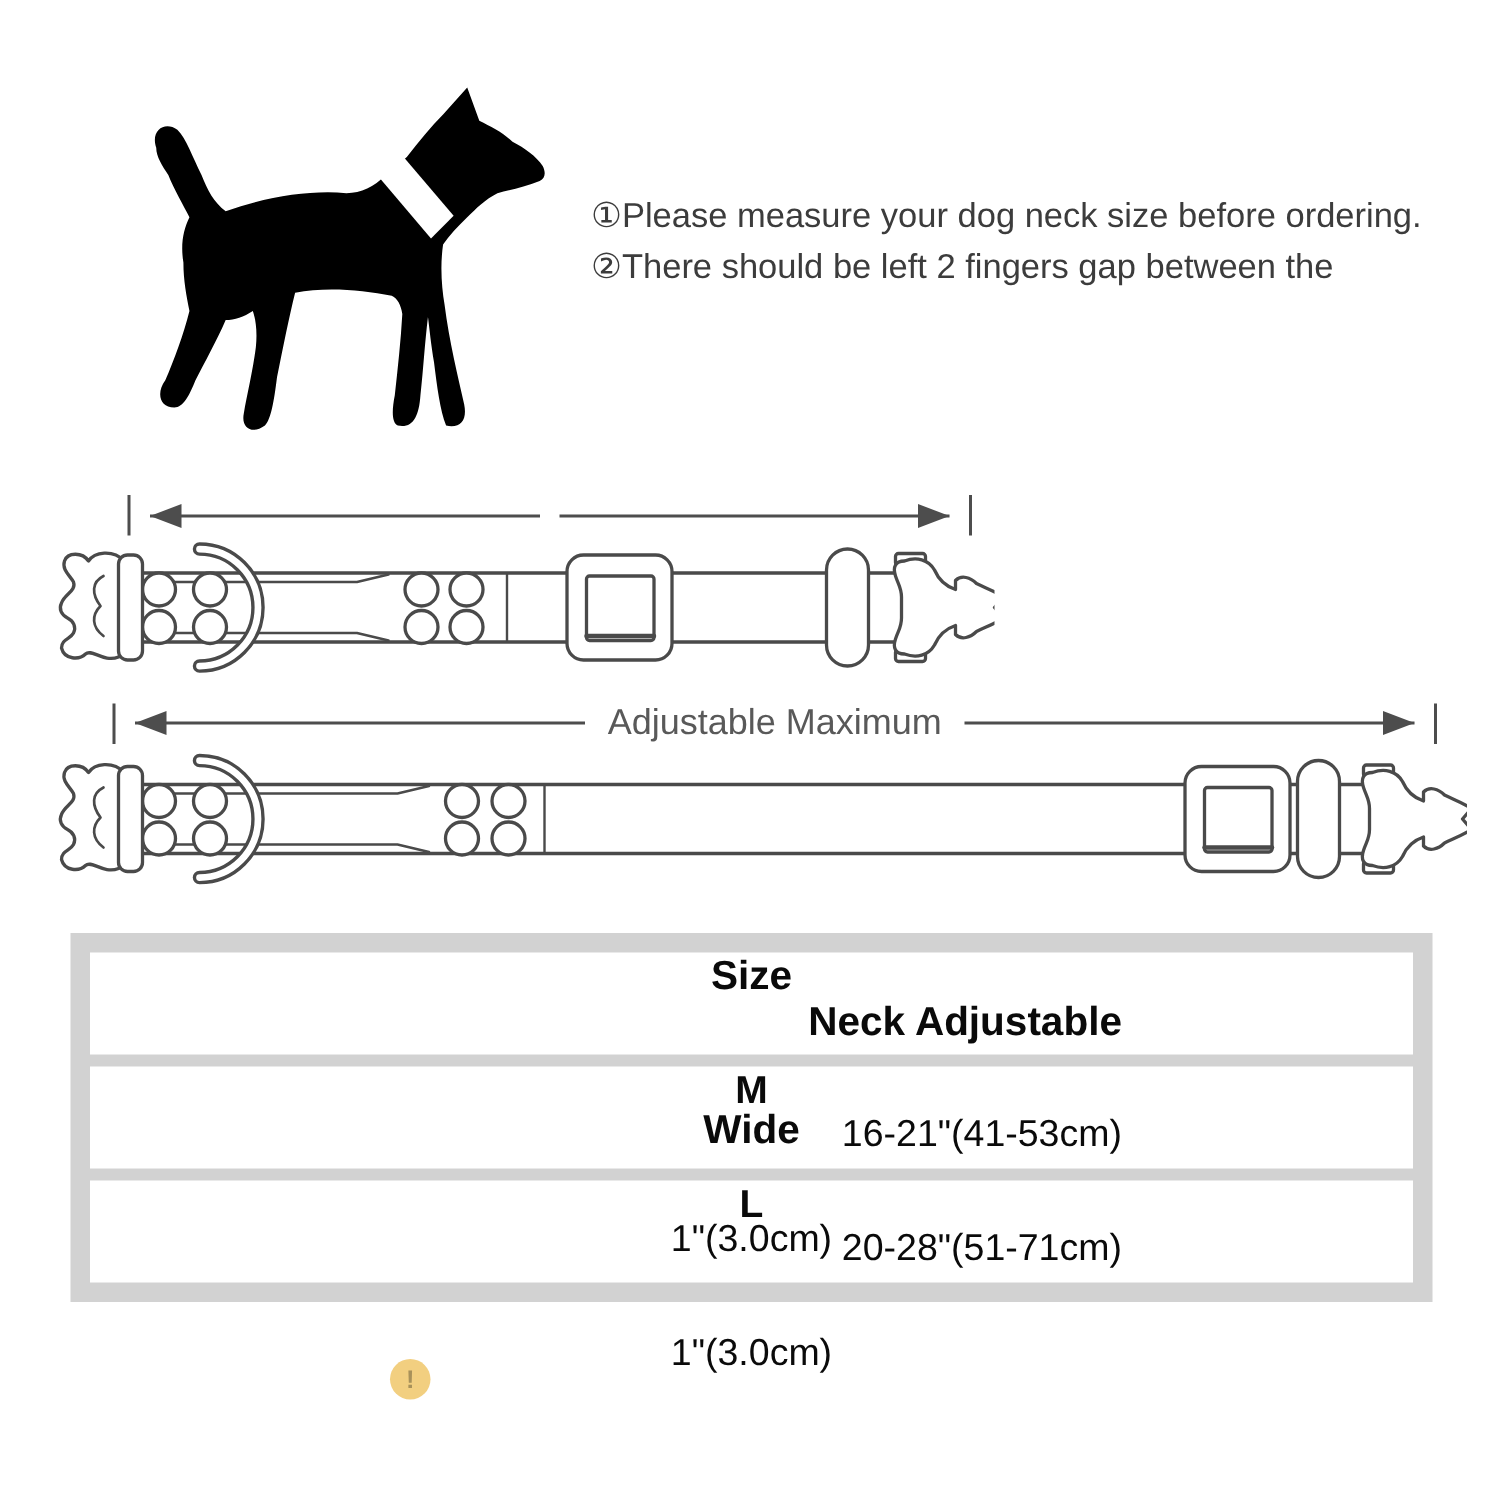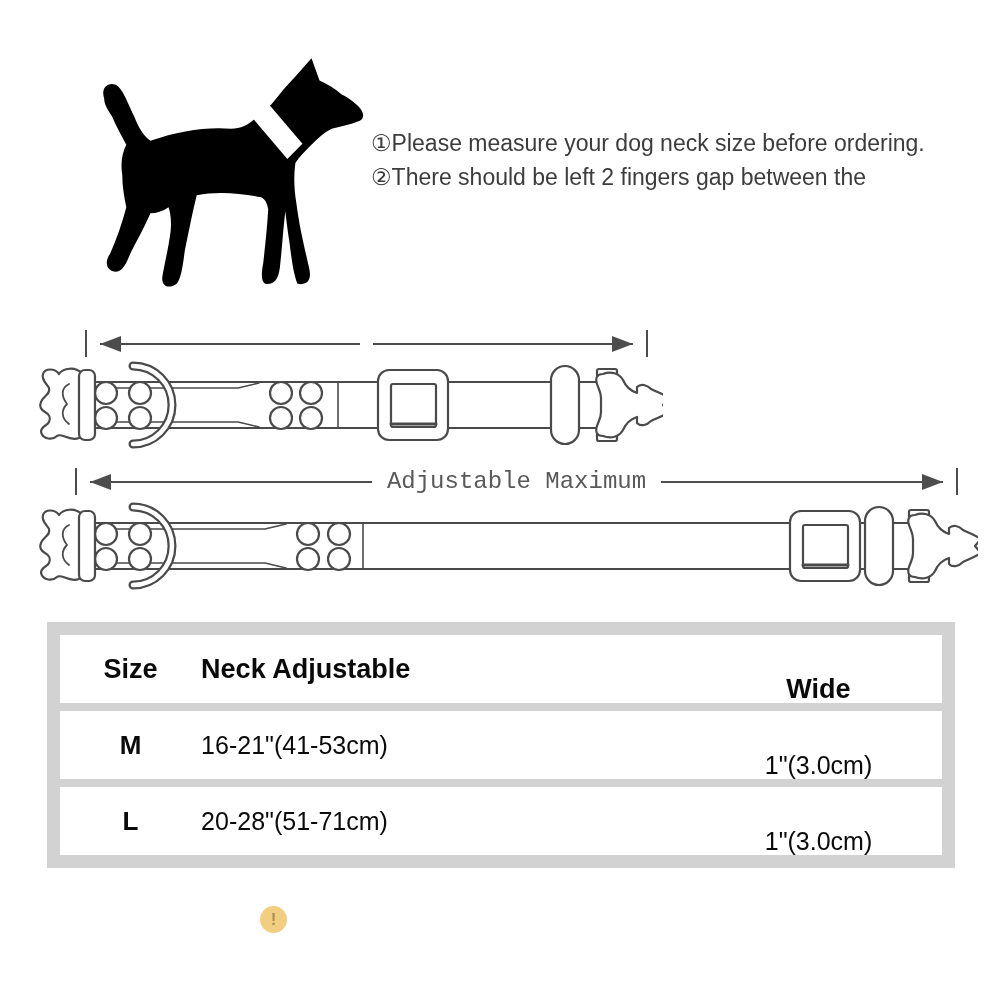--- a/index.html
+++ b/index.html
@@ -7,42 +7,42 @@
   .canvas{position:relative;width:1000px;height:1000px;background:#ffffff;overflow:hidden;
           font-family:"Liberation Sans", sans-serif;}
 
   
   .dog-svg{position:absolute;left:80px;top:40px;}
   .collar-svg{position:absolute;}
   .collar-min{left:33px;top:360px;}
   .collar-max{left:33px;top:501px;}
 
   
-  .instructions{position:absolute;left:371px;top:126px;color:#3c3c3c;font-size:23px;line-height:34px;}
+  .instructions{position:absolute;left:394px;top:126px;color:#3c3c3c;font-size:23px;line-height:34px;}
   .instructions .indent{padding-left:23px;}
 
   
   .measure{position:absolute;display:flex;align-items:center;gap:13px;color:#595959;font-size:24px;}
   .measure-min{left:85px;top:330px;width:563px;}
-  .measure-max{left:75px;top:468px;width:883px;font-family:Liberation Mono, monospace;}
+  .measure-max{left:75px;top:468px;width:883px;}
   .m-end{width:2px;height:27px;background:#4d4d4d;flex:0 0 auto;}
   .m-line{position:relative;height:2px;background:#4d4d4d;flex:1 1 auto;}
   .m-line.arrow-left::before{content:"";position:absolute;left:0;top:-7px;width:0;height:0;
       border-top:8px solid transparent;border-bottom:8px solid transparent;border-right:21px solid #4d4d4d;}
   .m-line.arrow-right::after{content:"";position:absolute;right:0;top:-7px;width:0;height:0;
       border-top:8px solid transparent;border-bottom:8px solid transparent;border-left:21px solid #4d4d4d;}
   .m-label{flex:0 0 auto;white-space:nowrap;padding:0 2px;}
 
   
   .size-table{position:absolute;left:47px;top:622px;width:908px;height:246px;background:#d2d2d2;
       box-sizing:border-box;padding:13px;}
-  .t-row{display:flex;height:68px;background:#ffffff;margin-bottom:8px;align-items:center;color:#0a0a0a;}
+  .t-row{display:flex;height:68px;background:#ffffff;margin-bottom:8px;align-items:center;color:#0a0a0a;flex-direction:column;}
   .t-row:last-child{margin-bottom:0;}
   .t-c1{width:16%;text-align:center;}
-  .t-c2{width:56%;text-align:left;}
+  .t-c2{width:56%;text-align:right;}
   .t-c3{width:28%;text-align:center;margin-top:41px;}
   .t-head{font-weight:bold;font-size:27px;}
   .t-data{font-size:25px;}
   .t-data .t-c1{font-weight:bold;font-size:26px;}
 
   
   .note{position:absolute;left:260px;top:906px;display:flex;align-items:center;gap:13px;}
   .note-icon{width:27px;height:27px;border-radius:50%;background:#f2cf80;color:#a8915a;
       font-size:17px;font-weight:bold;display:flex;align-items:center;justify-content:center;}
   .note-text{font-size:21px;color:#1c1c1c;}

